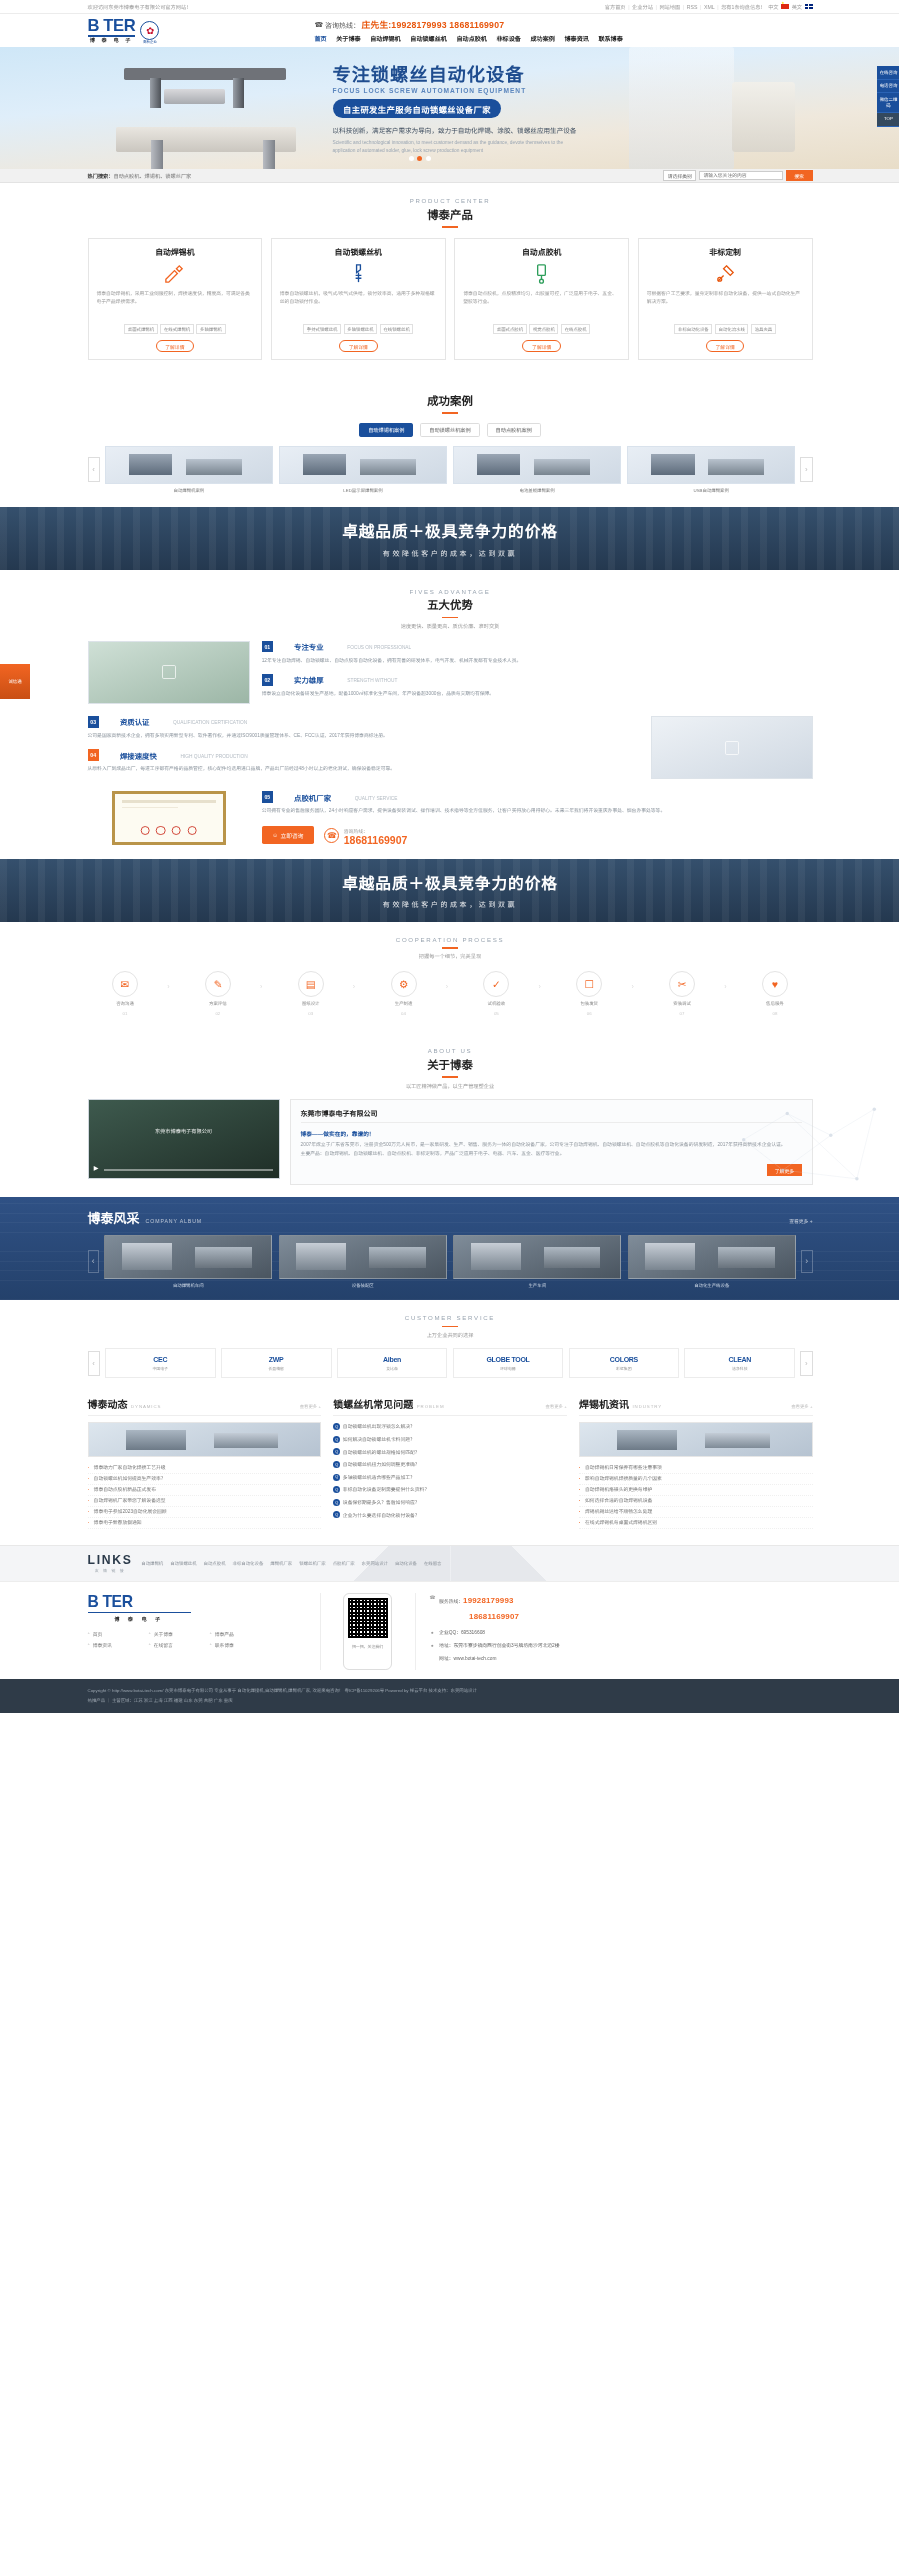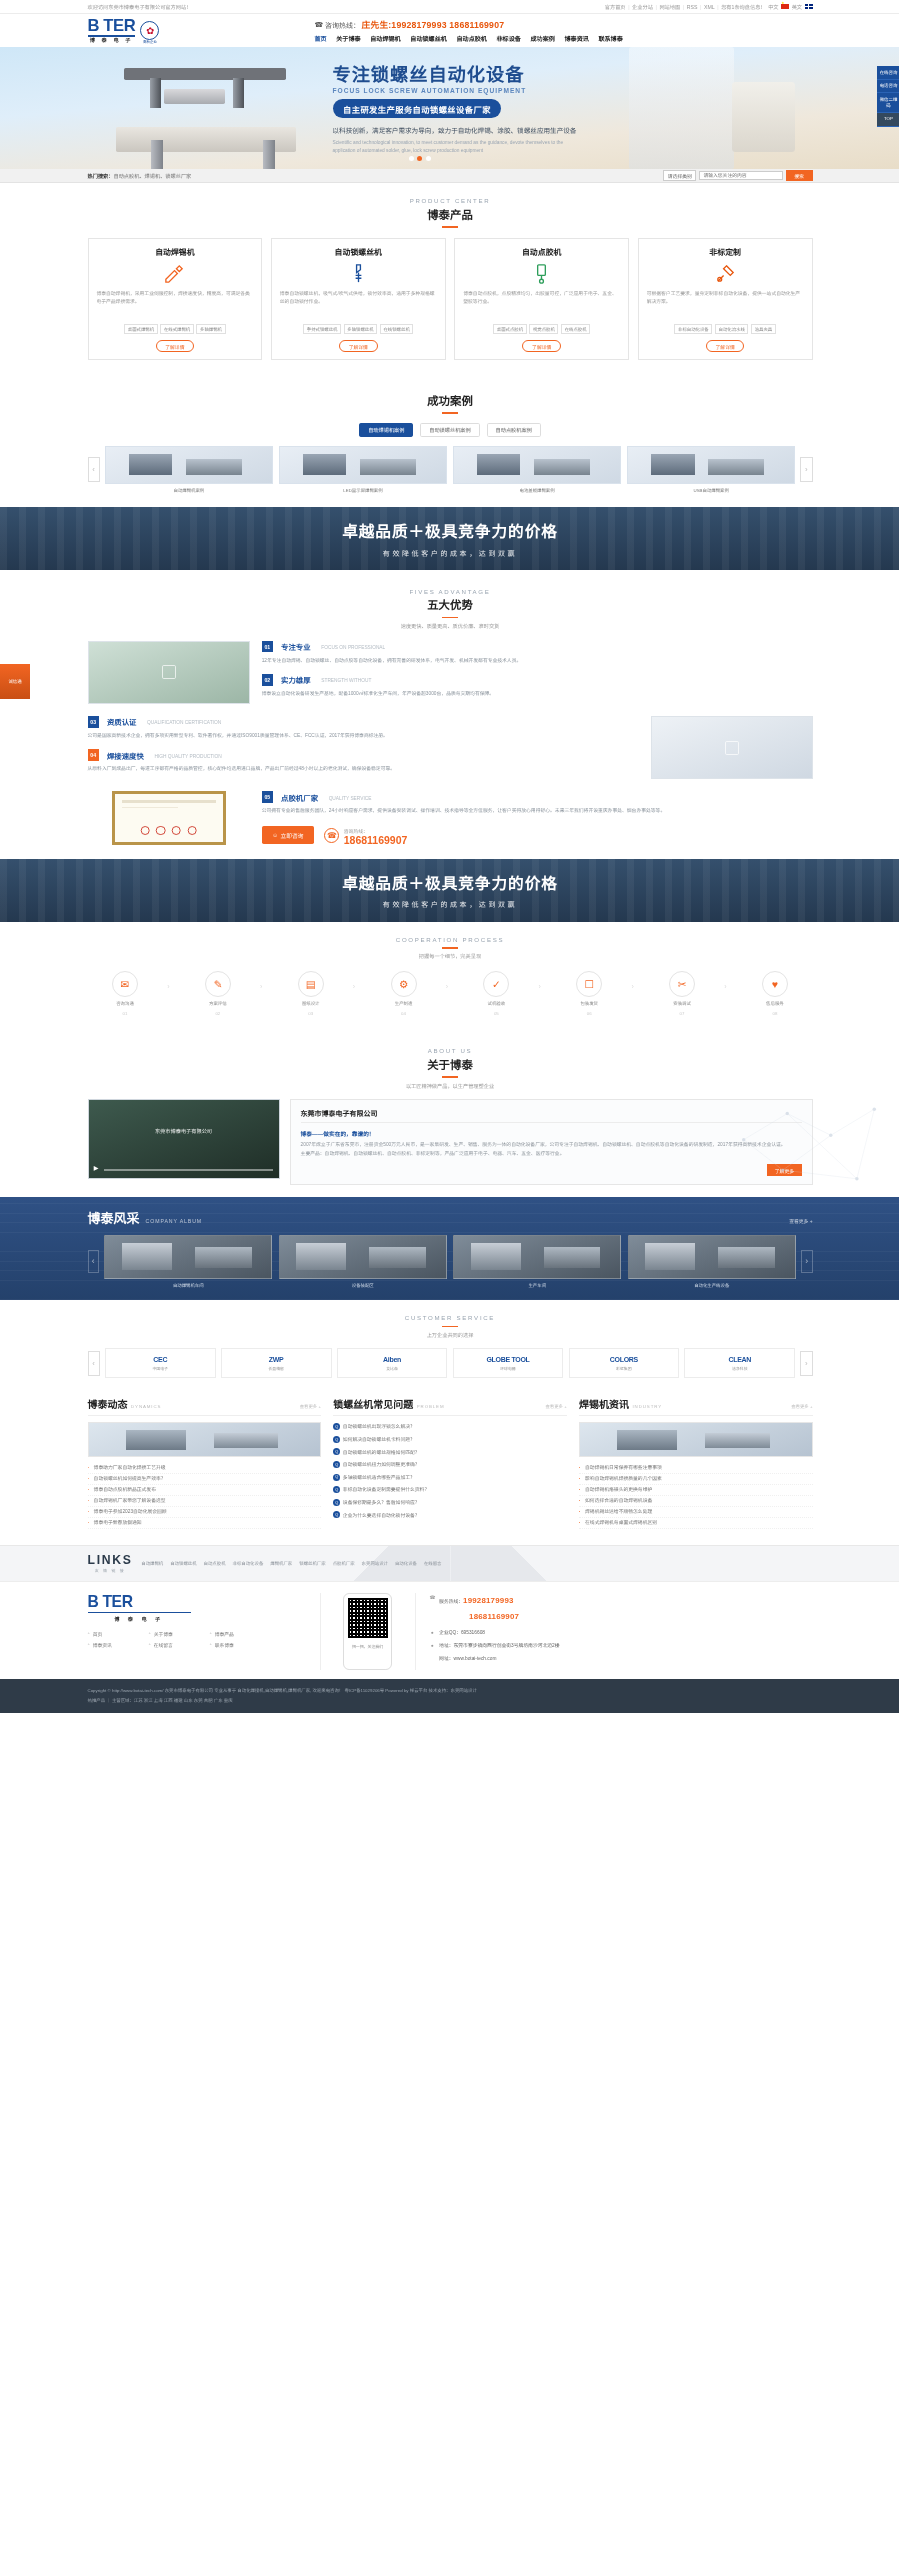--- a/index.html
+++ b/index.html
@@ -112,21 +112,21 @@
   .slogan p{font-size:7px;margin-top:5.2px;letter-spacing:2.6px;z-index:2;opacity:.92}
 
   
   .advwrap{padding:3.5px 0 12.2px}
   .advrow{display:flex;gap:12.2px;margin-top:12.2px;align-items:flex-start}
   .advimg{width:162px;height:63px;background:linear-gradient(160deg,#dfe7ef,#b9c6d4);border:0.9px solid #dde3e9;position:relative;flex:none;overflow:hidden}
   .advimg.green{background:linear-gradient(160deg,#cfe0d6,#9cb6a6)}
   .advimg.white{background:linear-gradient(160deg,#eef2f6,#cfd8e2)}
   .advimg .ph{position:absolute;left:50%;top:50%;transform:translate(-50%,-50%);width:14px;height:14px;border:0.9px solid rgba(255,255,255,.7);border-radius:1.7px}
   .advtxt{flex:1}
-  .advtxt .ah{display:flex;align-items:center;gap:8px}
+  .advtxt .ah{display:flex;align-items:center;gap:21px}
   .advnum{width:11.4px;height:11.4px;background:#1a4f9c;color:#fff;font-size:5.2px;display:flex;align-items:center;justify-content:center;font-weight:bold;flex:none}
   .advnum.o{background:#f26522}
   .advtxt h5{font-size:7.4px;color:#1a4f9c;font-weight:bold}
   .advtxt h5 small{color:#b4bcc4;font-size:4.8px;font-weight:normal;margin-left:2.6px}
   .advtxt p{font-size:4.8px;color:#8b949d;line-height:1.85;margin-top:4.4px}
   .certframe{width:114px;height:54px;border:3.5px solid #b99449;background:#fdfbf2;margin:0 auto;position:relative}
   .certframe .cseal{position:absolute;left:50%;bottom:7px;transform:translateX(-50%);display:flex;gap:6.1px}
   .certframe .cseal i{width:9.6px;height:9.6px;border:0.9px solid #d34a3c;border-radius:50%;display:block}
   .certframe .ctop{position:absolute;left:7px;top:6.1px;right:7px;height:2.6px;background:#e7e0cd}
   .certframe .ctop2{position:absolute;left:7px;top:12.2px;width:52%;height:1.7px;background:#efe9da}

